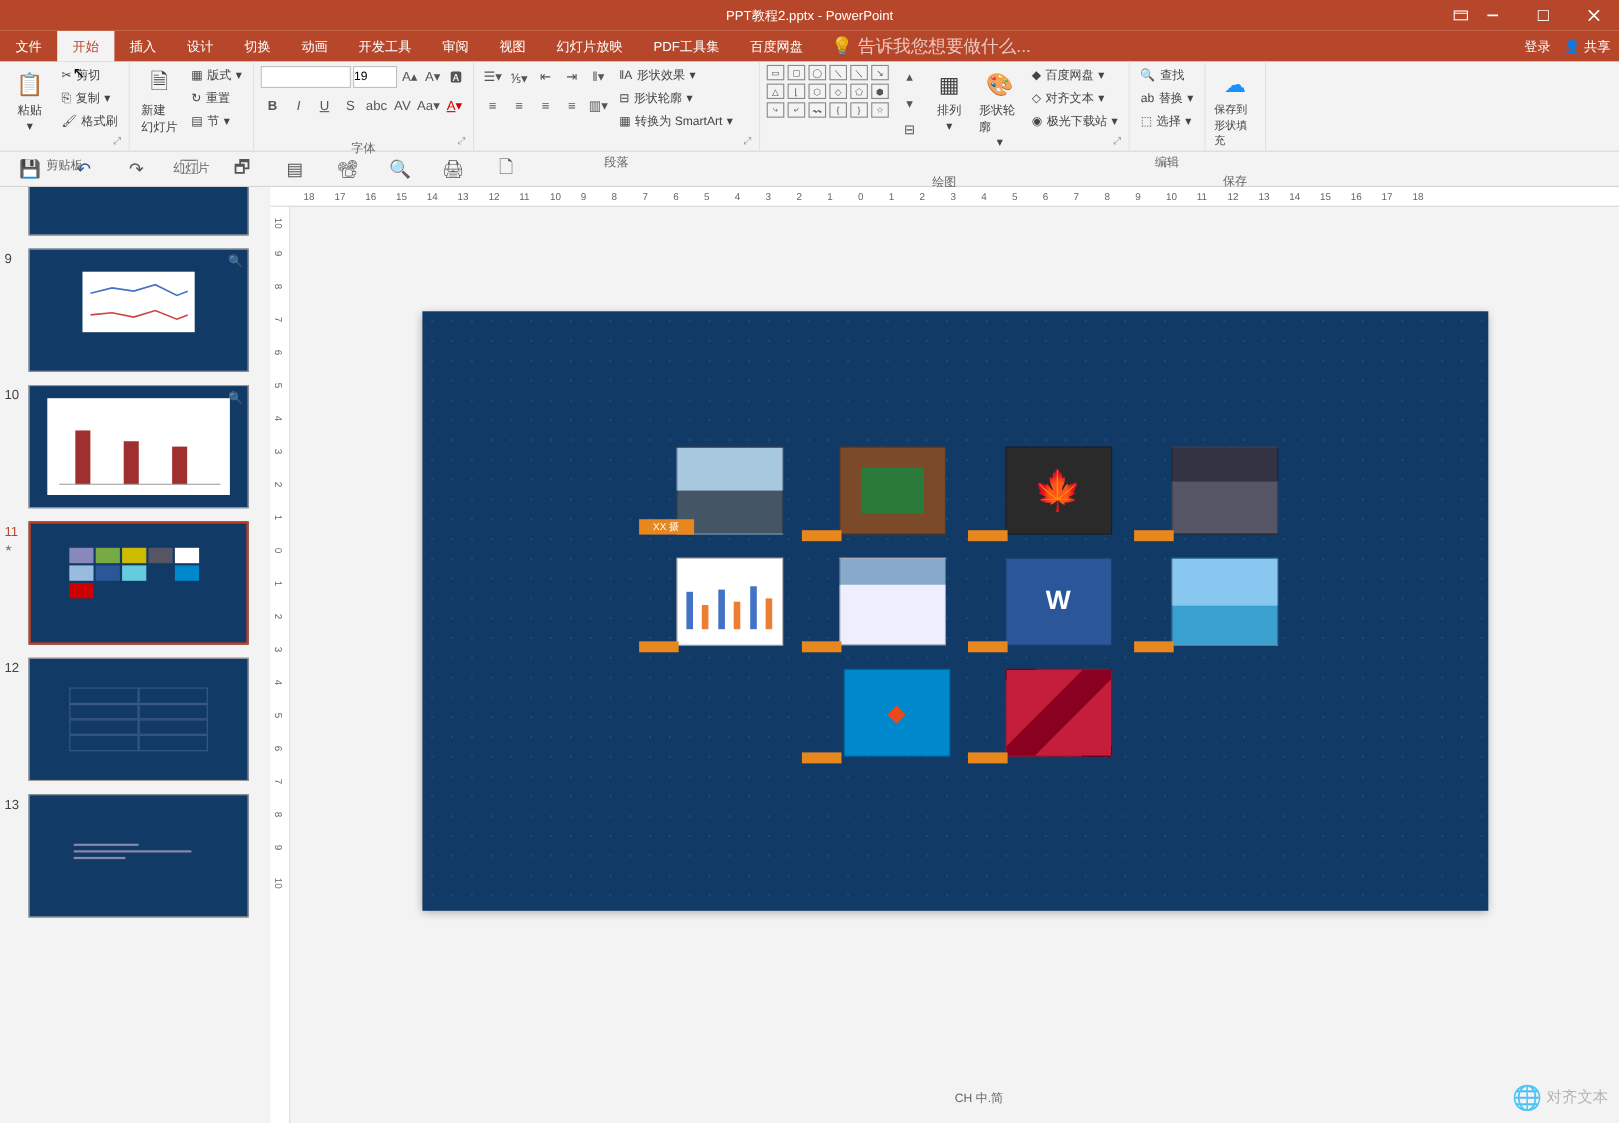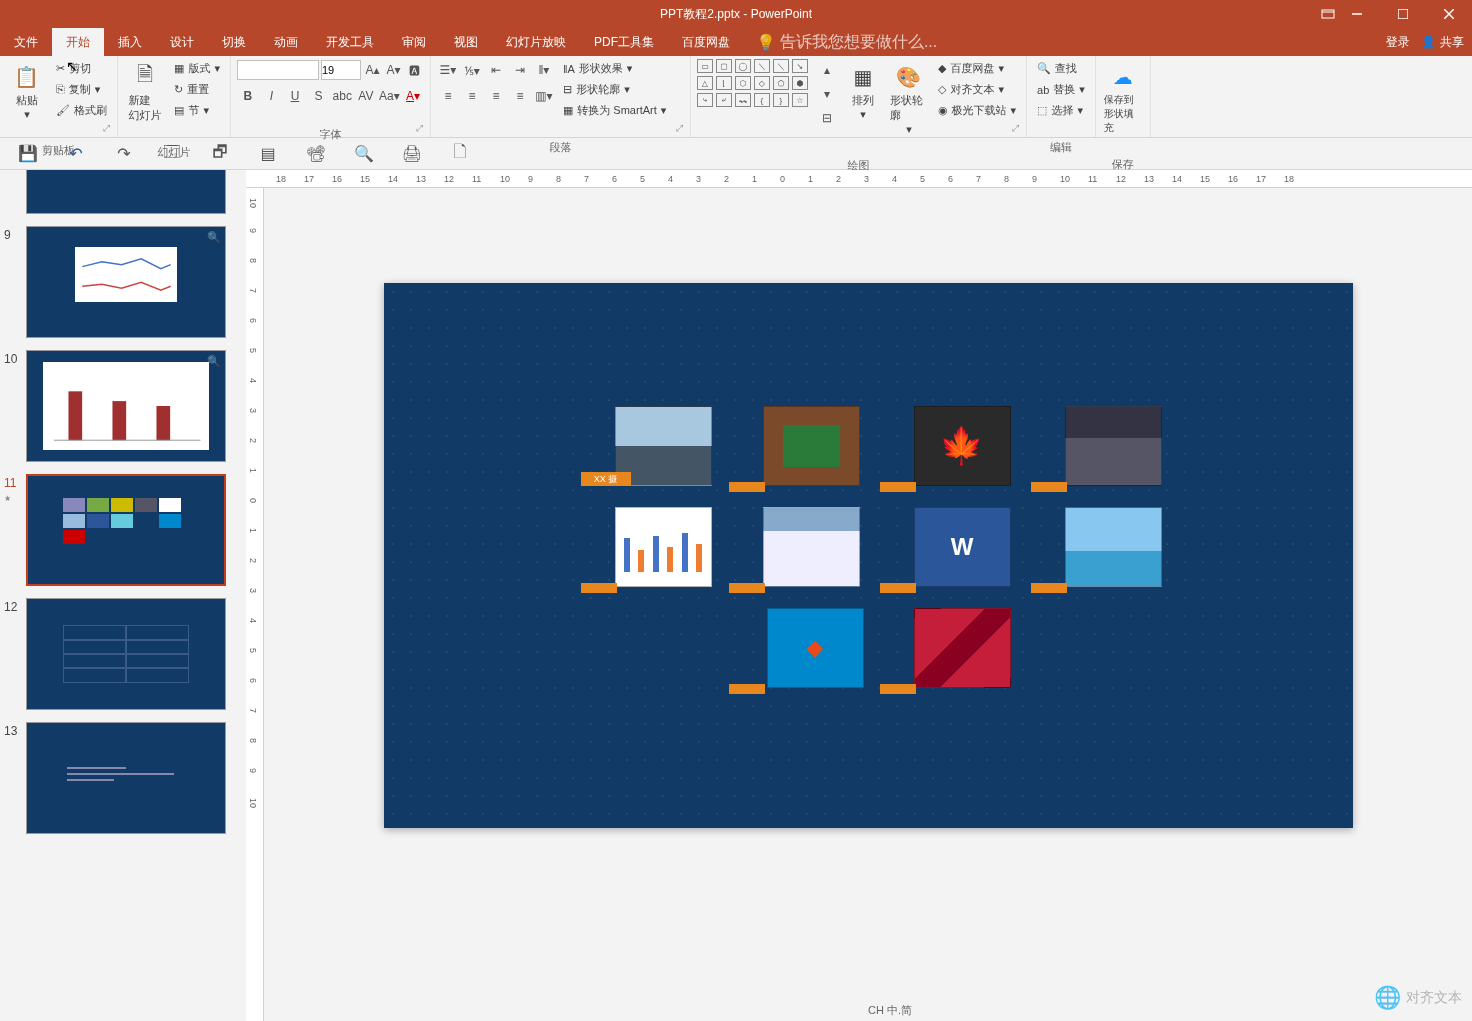--- a/index.html
+++ b/index.html
@@ -90,21 +90,21 @@
 .img-office::after { content: "◆"; color: #e84a1c; font-size: 22px; }
 .img-fabric { background: linear-gradient(135deg, #c41e3a 40%, #8a0020 40% 60%, #c41e3a 60%); }
 
 
 .watermark { position: absolute; right: 10px; bottom: 10px; font-size: 14px; color: #999; display: flex; align-items: center; gap: 4px; opacity: 0.7; }
 
 
 .cursor-arrow { position: absolute; top: 58px; left: 66px; font-size: 14px; color: #000; z-index: 1000; pointer-events: none; }
 
 
-.status-lang { position: absolute; bottom: 3px; right: 560px; font-size: 11px; color: #666; }
+.status-lang { position: absolute; bottom: 15px; right: 560px; font-size: 11px; color: #666; }
 </style>
 </head>
 <body>
 
 <div class="titlebar">
   <span class="titlebar-text">PPT教程2.pptx - PowerPoint</span>
   <div class="tb-ribbon-icon">
     <svg width="14" height="10" viewBox="0 0 14 10">
         <rect x="1" y="1" width="12" height="8" fill="none" stroke="#fff" stroke-width="1"></rect>
         <line x1="1" y1="3" x2="13" y2="3" stroke="#fff"></line>

